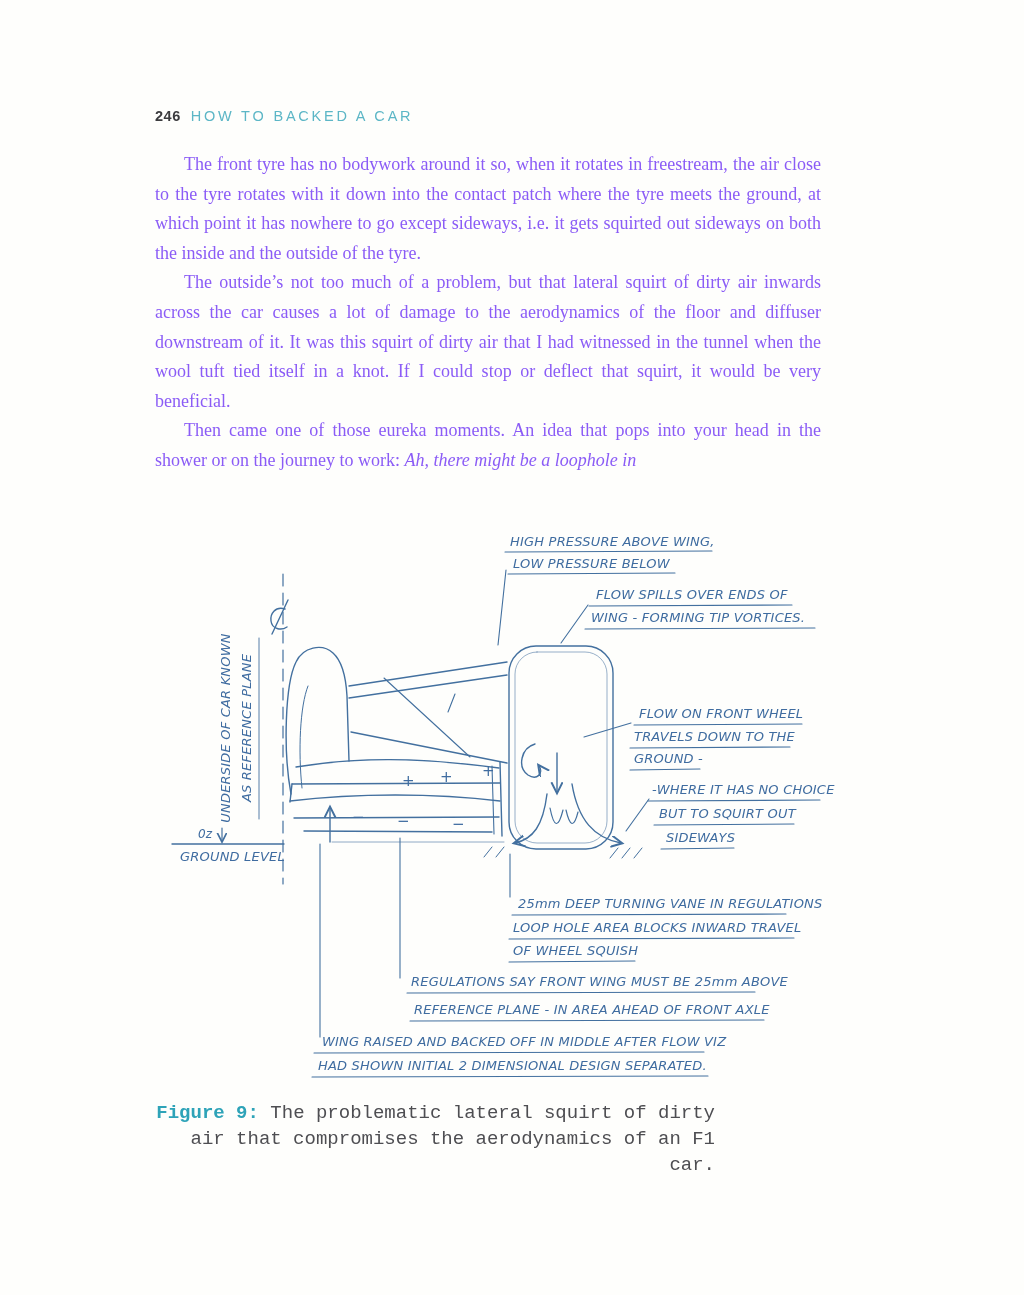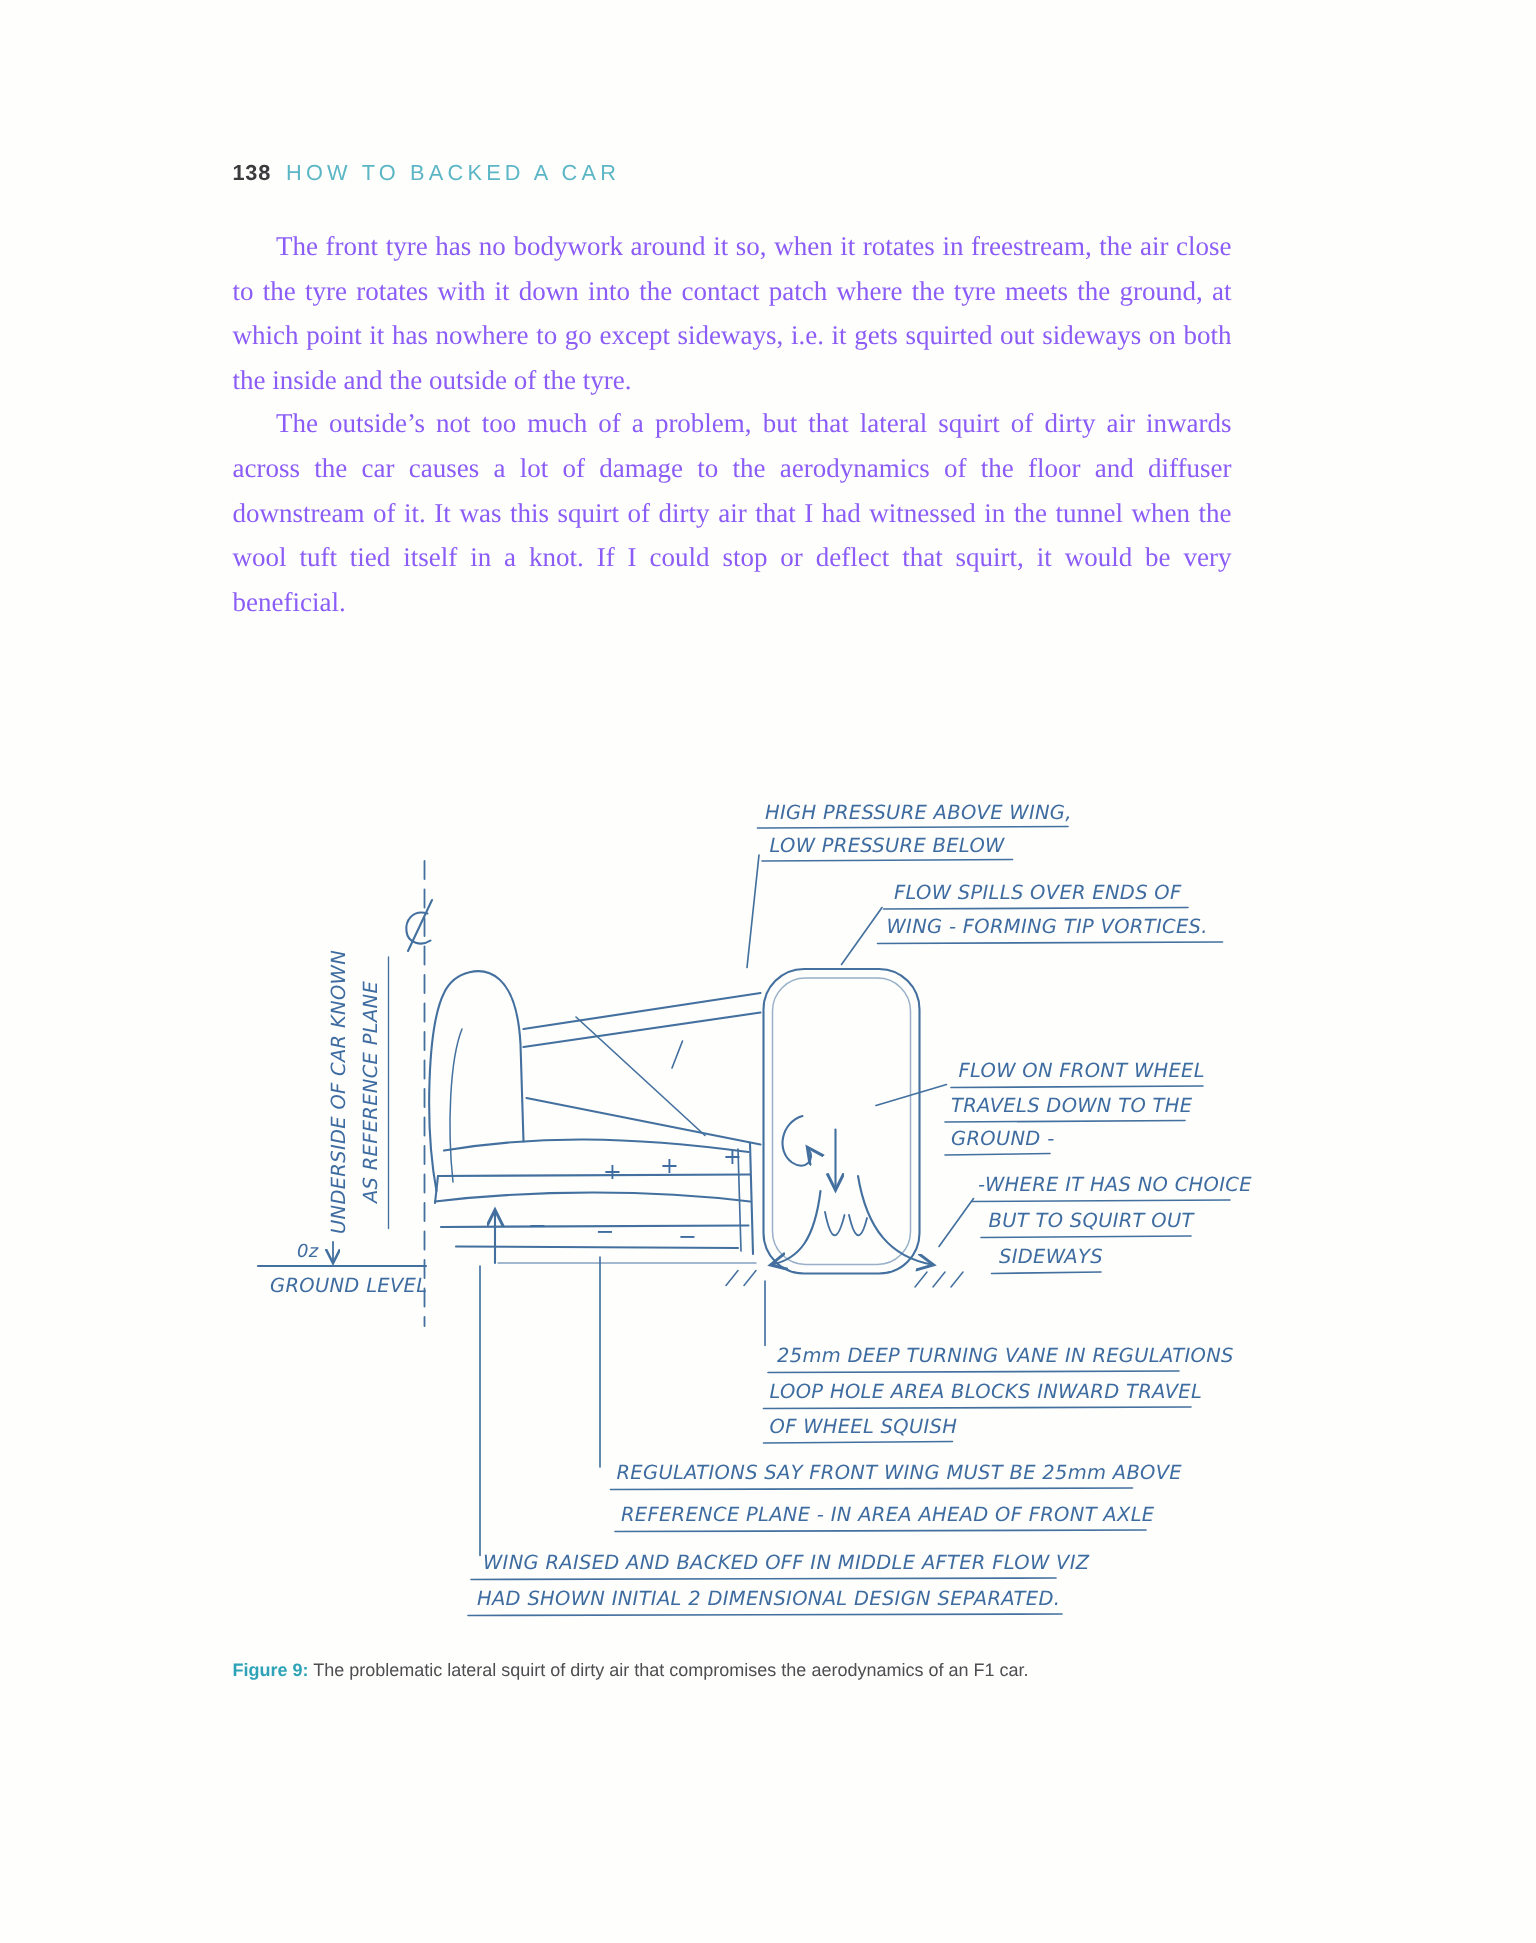--- a/index.html
+++ b/index.html
@@ -39,38 +39,40 @@
     font-style:italic;
     font-size:13px;
     letter-spacing:0.2px;
     fill:#3f6ca0;
   }
   svg text.small { font-size:12px; }
   svg text.sign { font-style:normal; font-size:15px; letter-spacing:0; }
   
   .caption {
     position:absolute; left:155px; top:1100px; width:560px;
-    font-family:Liberation Sans, sans-serif;
-    font-size:12px; line-height:26px;
+    font-family:Liberation Mono, monospace;
+    font-size:19px; line-height:26px;
     color:#4e4e52;
+    text-align:right;
   }
   .caption .cap-label { color:#2ea3b8; font-weight:bold; }
 </style>
 </head>
 <body>
 
 <div class="page">
 
   <div class="running-head">
-    <span class="pagenum">138</span><span class="booktitle">HOW TO BACKED A CAR</span>
+    <span class="pagenum">246</span><span class="booktitle">HOW TO BACKED A CAR</span>
   </div>
 
   <div class="bodytext">
     <p>The front tyre has no bodywork around it so, when it rotates in freestream, the air close to the tyre rotates with it down into the contact patch where the tyre meets the ground, at which point it has nowhere to go except sideways, i.e. it gets squirted out sideways on both the inside and the outside of the tyre.</p>
     <p>The outside’s not too much of a problem, but that lateral squirt of dirty air inwards across the car causes a lot of damage to the aerodynamics of the floor and diffuser downstream of it. It was this squirt of dirty air that I had witnessed in the tunnel when the wool tuft tied itself in a knot. If I could stop or deflect that squirt, it would be very beneficial.</p>
+    <p><span>Then came one of those eureka moments. An idea that pops into your head in the shower or on the journey to work: </span><em>Ah, there might be a loophole in</em></p>
   </div>
 
   <div class="figure-wrap">
     <svg width="720" height="572" viewBox="0 0 720 572">
       <defs>
         <marker id="ah" markerWidth="12" markerHeight="12" refX="7" refY="4" orient="auto">
           <path d="M0,0 L8,4 L0,8" fill="none" stroke="#43709f" stroke-width="1.4"></path>
         </marker>
       </defs>
 

